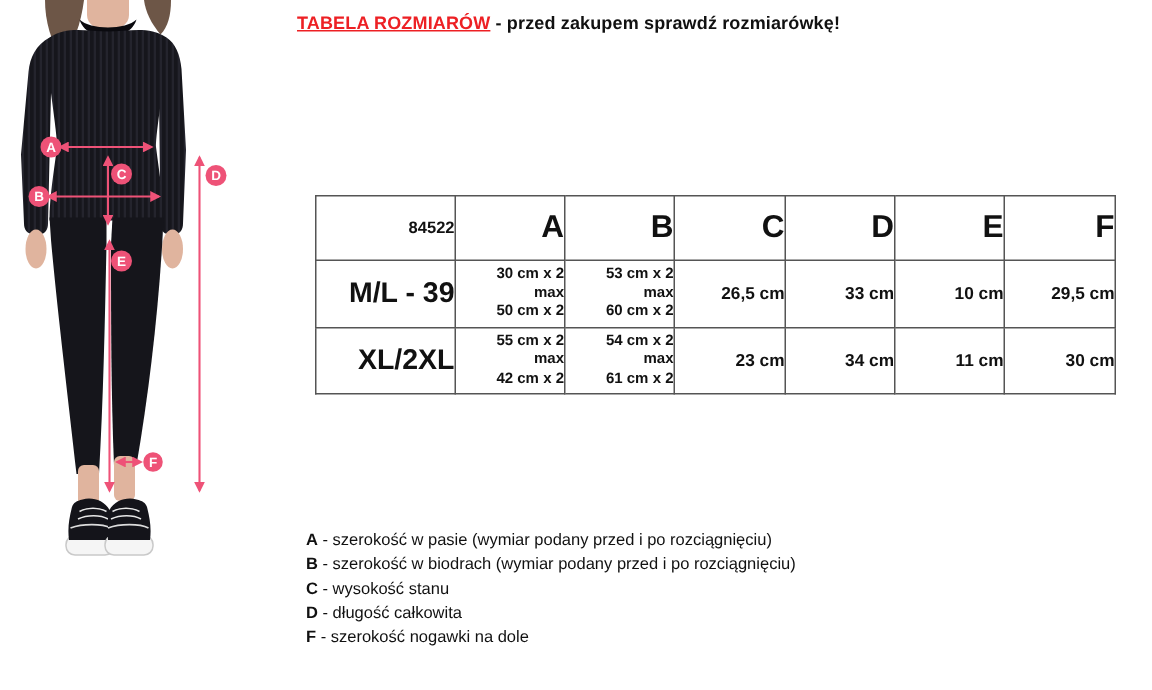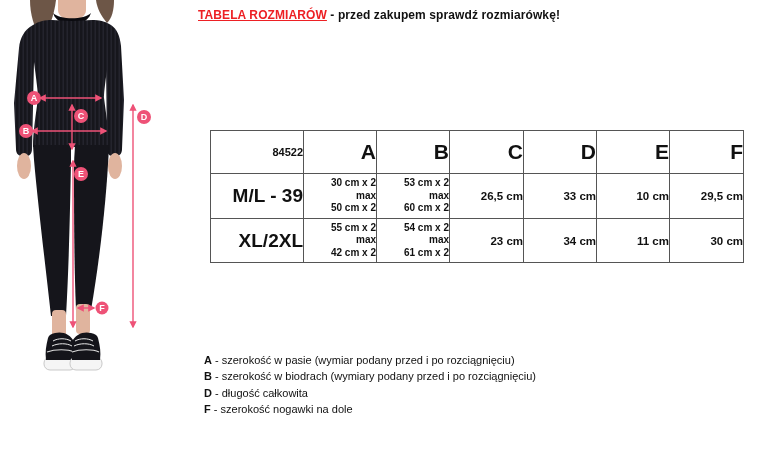--- a/index.html
+++ b/index.html
@@ -172,21 +172,24 @@
         <td class="cell">30 cm</td>
       </tr>
     </tbody>
   </table>
 
   <div class="legend">
     <div class="legend-row">
       <span class="legend-letter">A</span><span> - </span><span>szerokość w pasie (wymiar podany przed i po rozciągnięciu)</span>
     </div>
     <div class="legend-row">
-      <span class="legend-letter">B</span><span> - </span><span>szerokość w biodrach (wymiary podany przed i po rozciągnięciu)</span>
+      <span class="legend-letter">B</span><span> - </span><span>szerokość w biodrach (wymiar podany przed i po rozciągnięciu)</span>
+    </div>
+    <div class="legend-row">
+      <span class="legend-letter">C</span><span> - </span><span>wysokość stanu</span>
     </div>
     <div class="legend-row">
       <span class="legend-letter">D</span><span> - </span><span>długość całkowita</span>
     </div>
     <div class="legend-row">
       <span class="legend-letter">F</span><span> - </span><span>szerokość nogawki na dole</span>
     </div>
   </div>
 
 </div>

